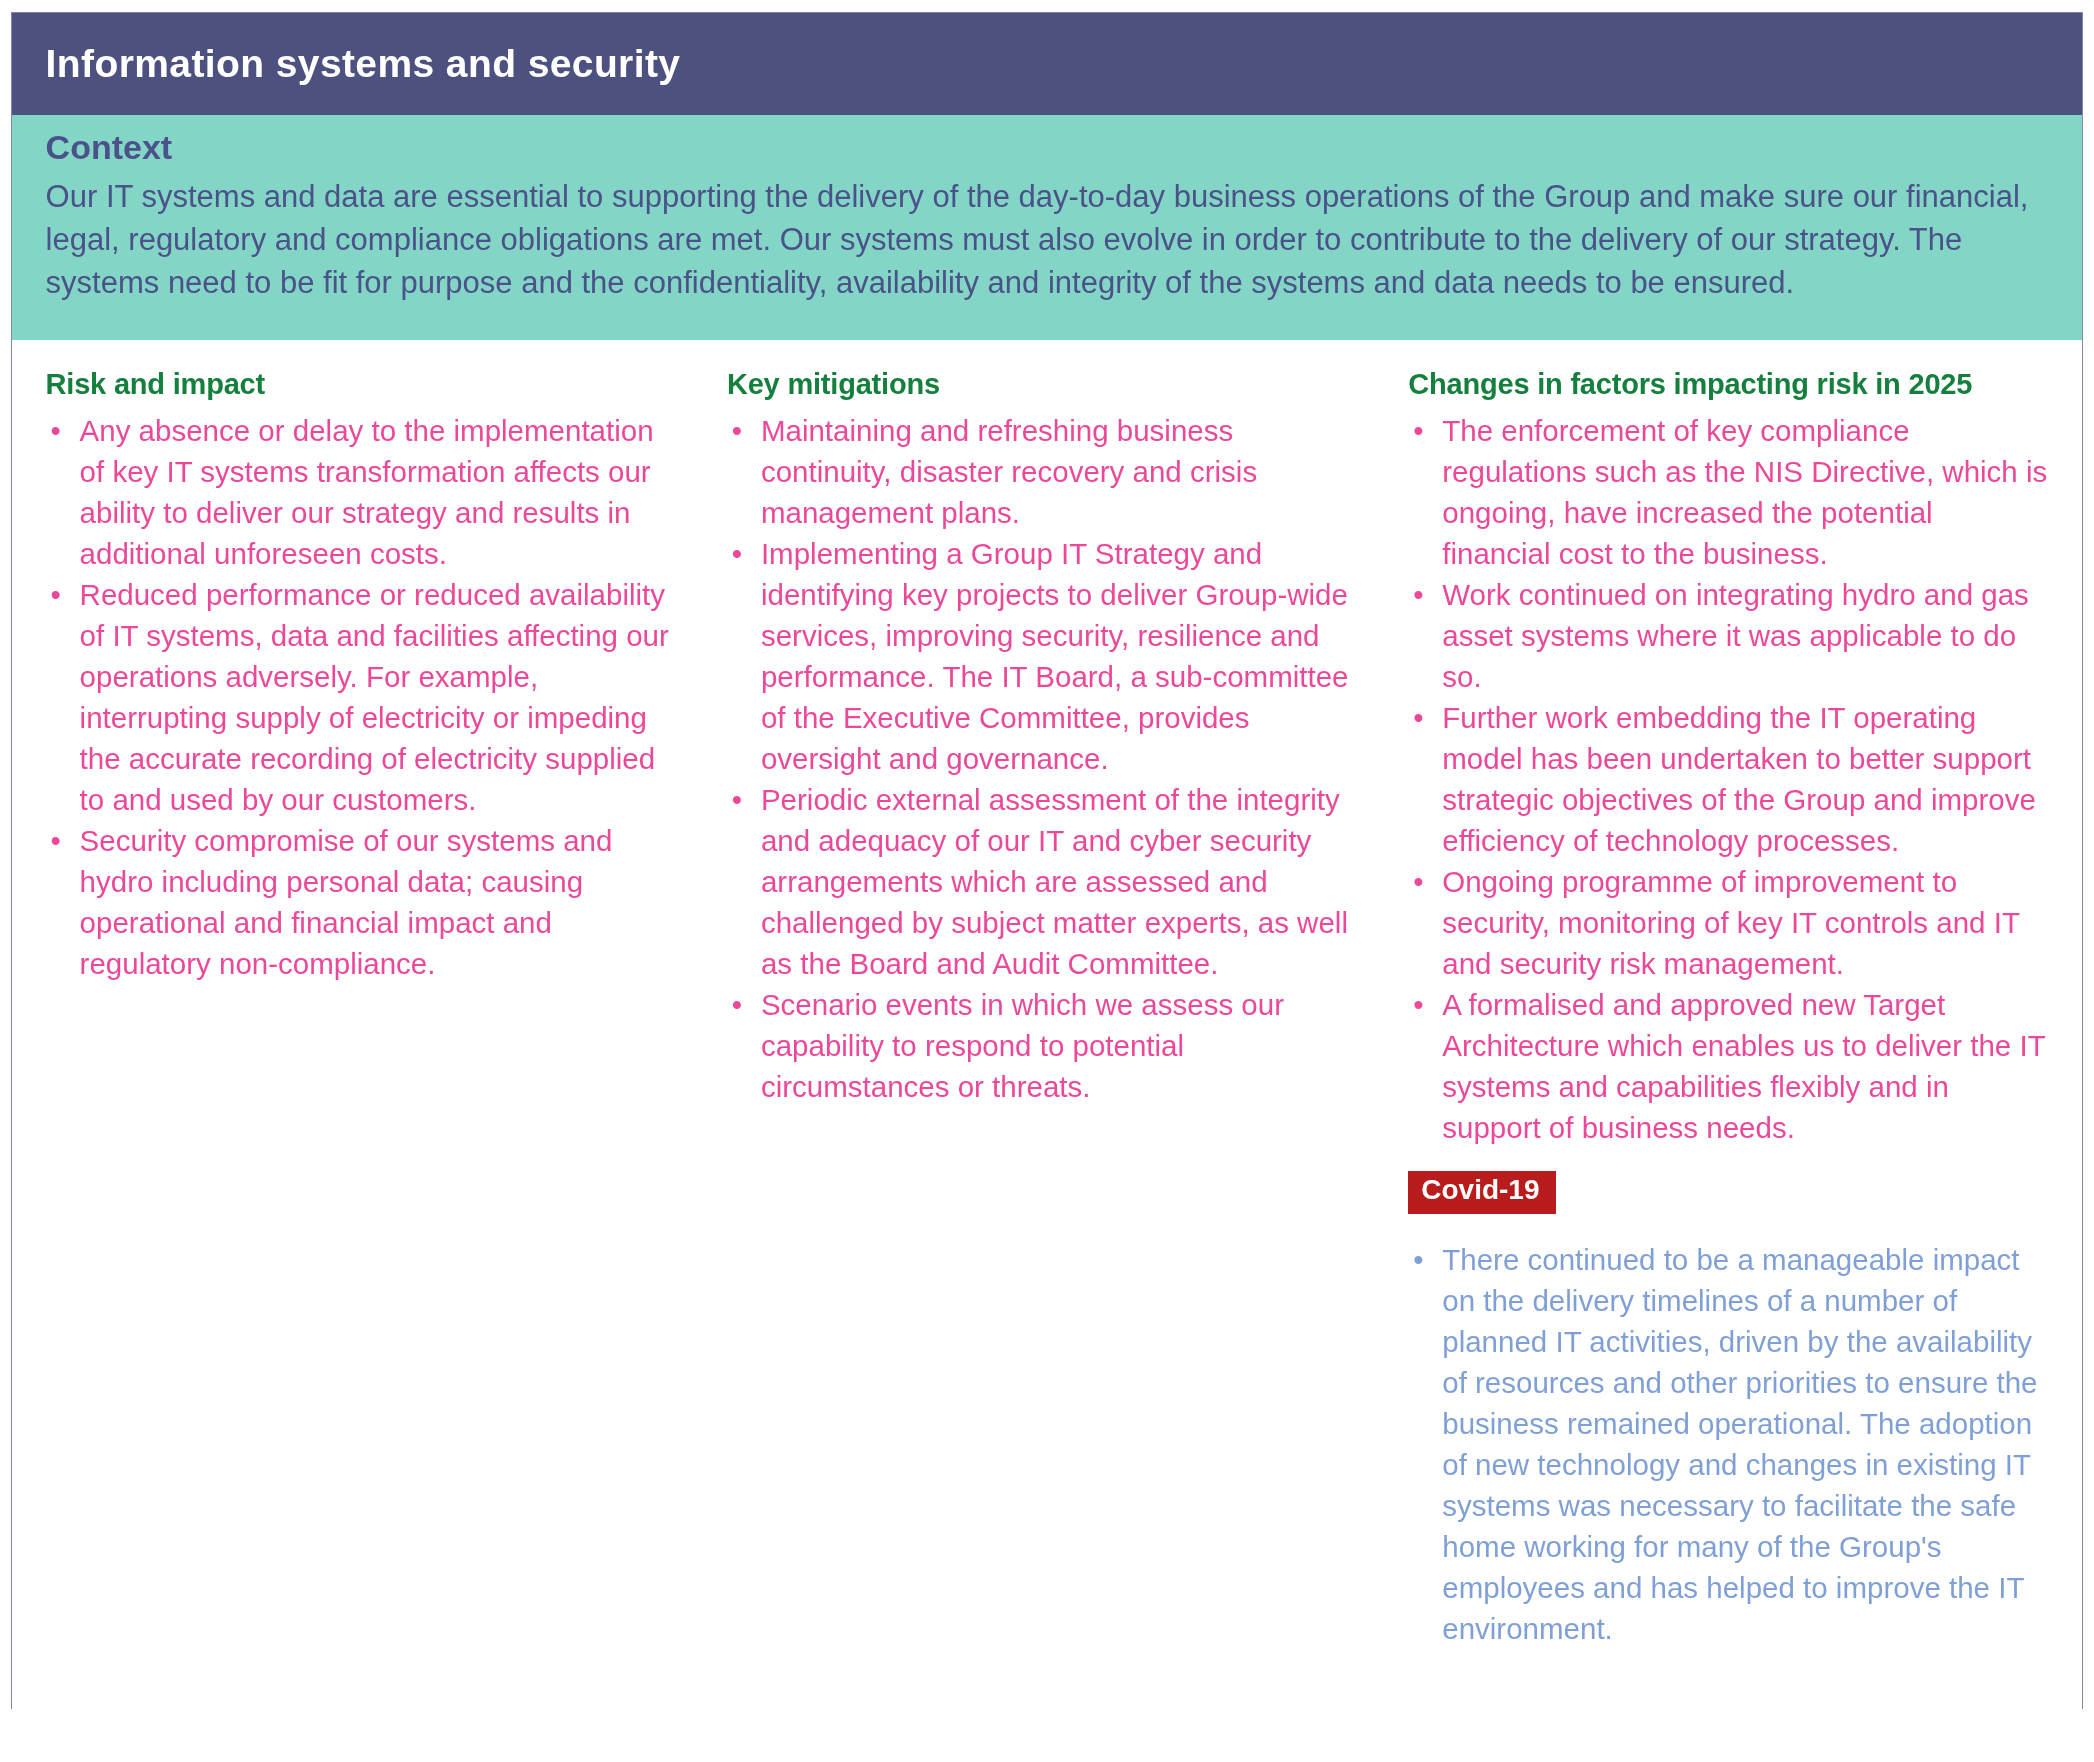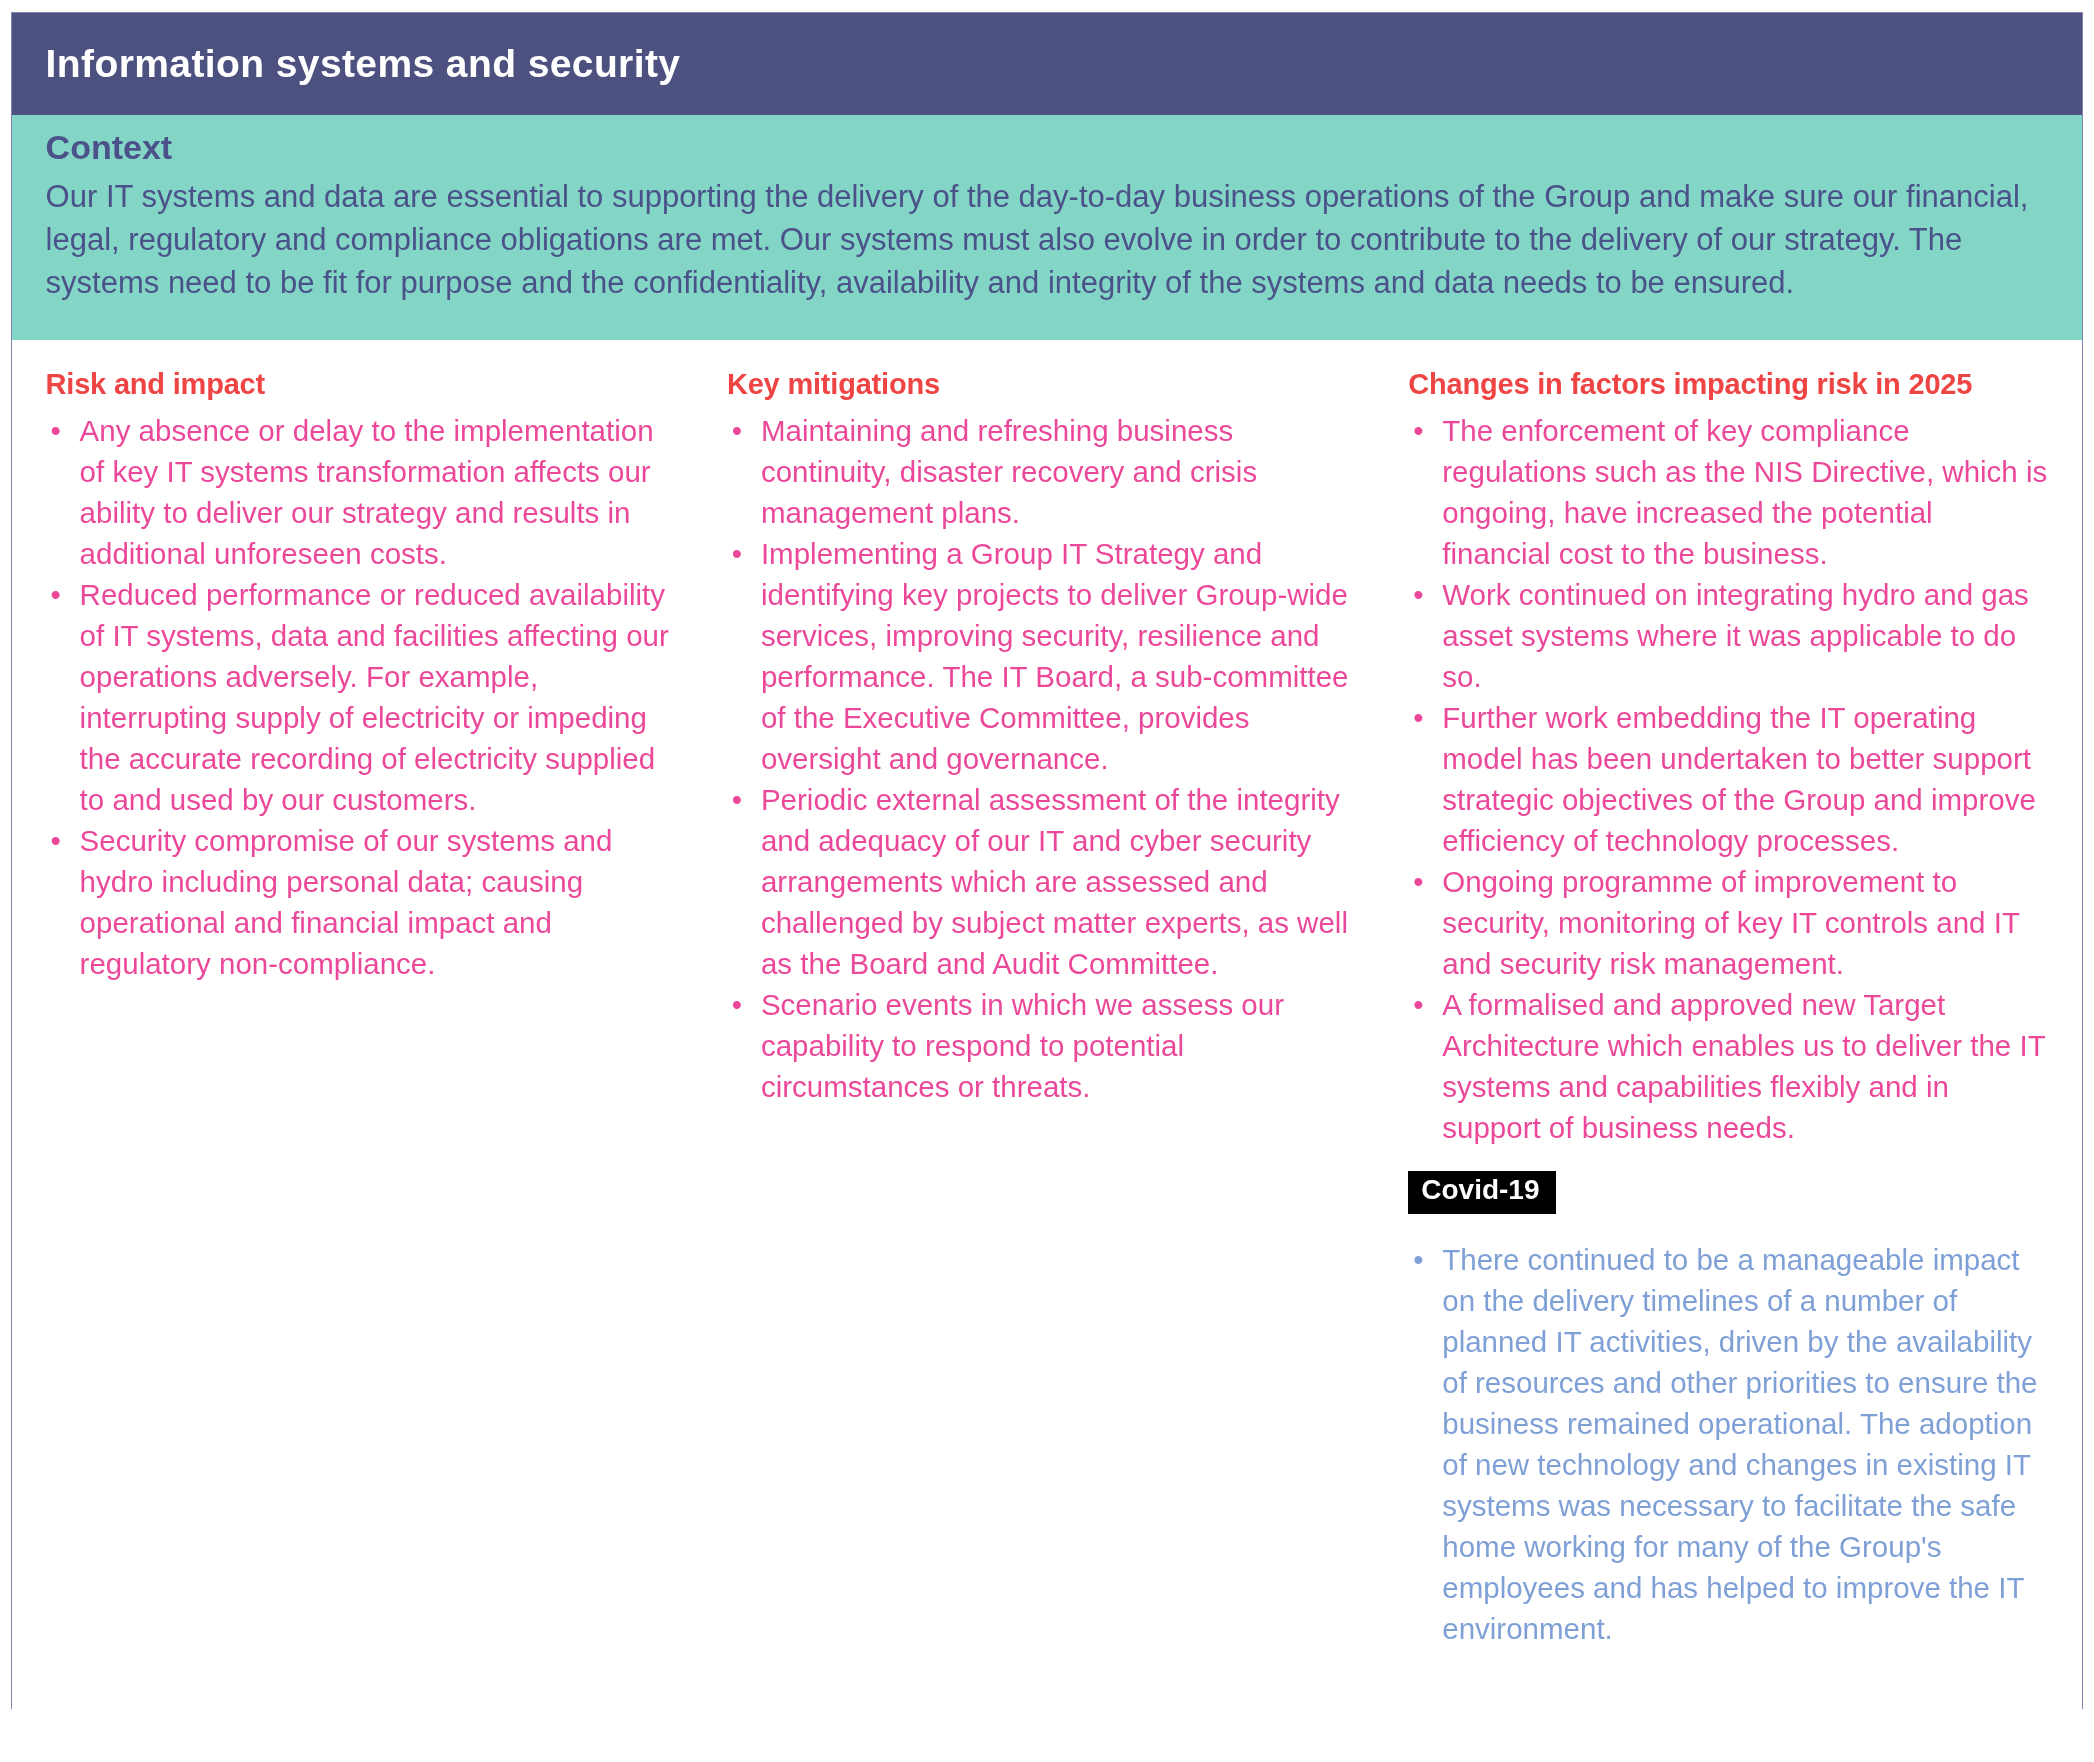--- a/index.html
+++ b/index.html
@@ -62,21 +62,21 @@
   .cols{
     display:grid;
     grid-template-columns:1fr 1fr 1fr;
     column-gap:41px;
     padding:28px 33px 0 34px;
   }
   .col h3{
     margin:0 0 8.2px 0;
     font-size:29px;
     font-weight:600;
-    color:#ef4444;
+    color:#15803d;
     letter-spacing:-0.2px;
   }
   .col ul{
     list-style:none;
     margin:0;padding:0;
     font-size:29.5px;
     line-height:41px;
     color:#ec4899;
   }
   .col li{
@@ -86,21 +86,21 @@
   .col li::before{
     content:"\2022";
     position:absolute;
     left:4.9px;top:0;
   }
   
   .covid-badge{
     display:inline-block;
     margin:23px 0 24.5px 0;
     padding:3.3px 16.4px 8.2px 13px;
-    background:#000000;
+    background:#b91c1c;
     color:#ffffff;
     font-size:28px;
     font-weight:700;
   }
   .covid-list{
     color:#7fa0d6 !important;
   }
 </style>
 </head>
 <body>

